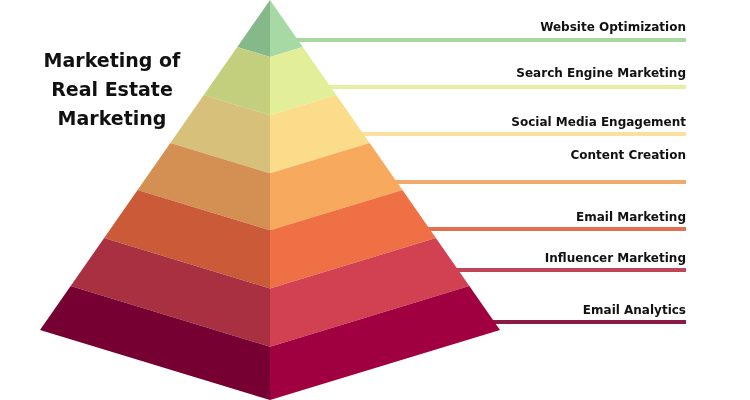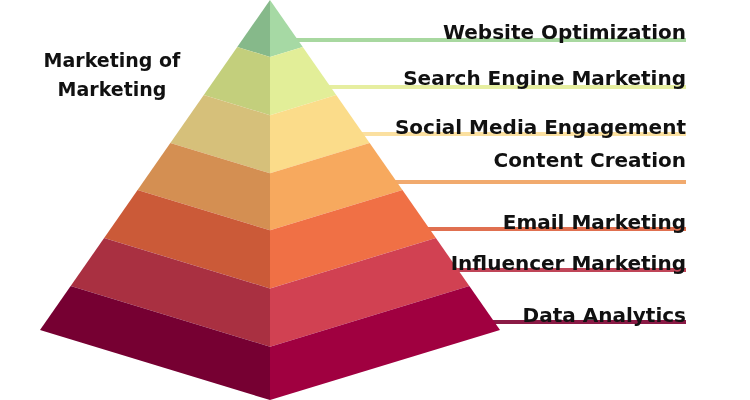--- a/index.html
+++ b/index.html
@@ -1,19 +1,19 @@
 <!DOCTYPE html>
 <html><head>
 <meta charset="utf-8">
 <style>
   html, body { margin:0; padding:0; background:#ffffff; }
   body { width:750px; height:400px; position:relative; overflow:hidden; font-family:"DejaVu Sans", sans-serif; }
   #pyramid { position:absolute; left:0; top:0; width:750px; height:400px; }
   .title { position:absolute; left:12px; top:46px; width:200px; text-align:center; font-weight:bold; font-size:19px; line-height:29px; color:#111; }
-  .label { position:absolute; right:64px; font-weight:bold; font-size:20px; color:#111; white-space:nowrap; }
+  .label { position:absolute; right:64px; font-weight:bold; font-size:12px; color:#111; white-space:nowrap; }
 </style>
 </head>
 <body>
 
 <svg id="pyramid" viewBox="0 0 750 400" xmlns="http://www.w3.org/2000/svg">
   <g id="connectors">
       <line x1="293.8787878787879" y1="40" x2="686" y2="40" stroke="#a8d8a0" stroke-width="4"></line>
       <line x1="326.6363636363636" y1="87" x2="686" y2="87" stroke="#e6eea0" stroke-width="4"></line>
       <line x1="359.3939393939394" y1="134" x2="686" y2="134" stroke="#fbe0a0" stroke-width="4"></line>
       <line x1="392.8484848484849" y1="182" x2="686" y2="182" stroke="#f1aa6e" stroke-width="4"></line>
@@ -34,22 +34,23 @@
       <polygon points="270,230.3030303030303 402.42424242424244,190 435.8787878787879,238 270,288.4848484848485" fill="#f07045"></polygon>
       <polygon points="104.12121212121212,238 270,288.4848484848485 270,346.6666666666667 70.66666666666666,286" fill="#a93041"></polygon>
       <polygon points="270,288.4848484848485 435.8787878787879,238 469.33333333333337,286 270,346.6666666666667" fill="#d14152"></polygon>
       <polygon points="70.66666666666666,286 270,346.6666666666667 270,400 40,330" fill="#760032"></polygon>
       <polygon points="270,346.6666666666667 469.33333333333337,286 500,330 270,400" fill="#a00040"></polygon>
     </g>
 </svg>
 
 <div class="title">
   <div>Marketing of</div>
+  <div>Real Estate</div>
   <div>Marketing</div>
 </div>
 
 <div class="label" style="top:20px;">Website Optimization</div>
 <div class="label" style="top:66px;margin-left:43px;">Search Engine Marketing</div>
 <div class="label" style="top:115px;">Social Media Engagement</div>
 <div class="label" style="top:148px;">Content Creation</div>
 <div class="label" style="top:210px;text-align:center;">Email Marketing</div>
 <div class="label" style="top:251px;">Influencer Marketing</div>
-<div class="label" style="top:303px;">Data Analytics</div>
+<div class="label" style="top:303px;">Email Analytics</div>
 
 </body></html>

